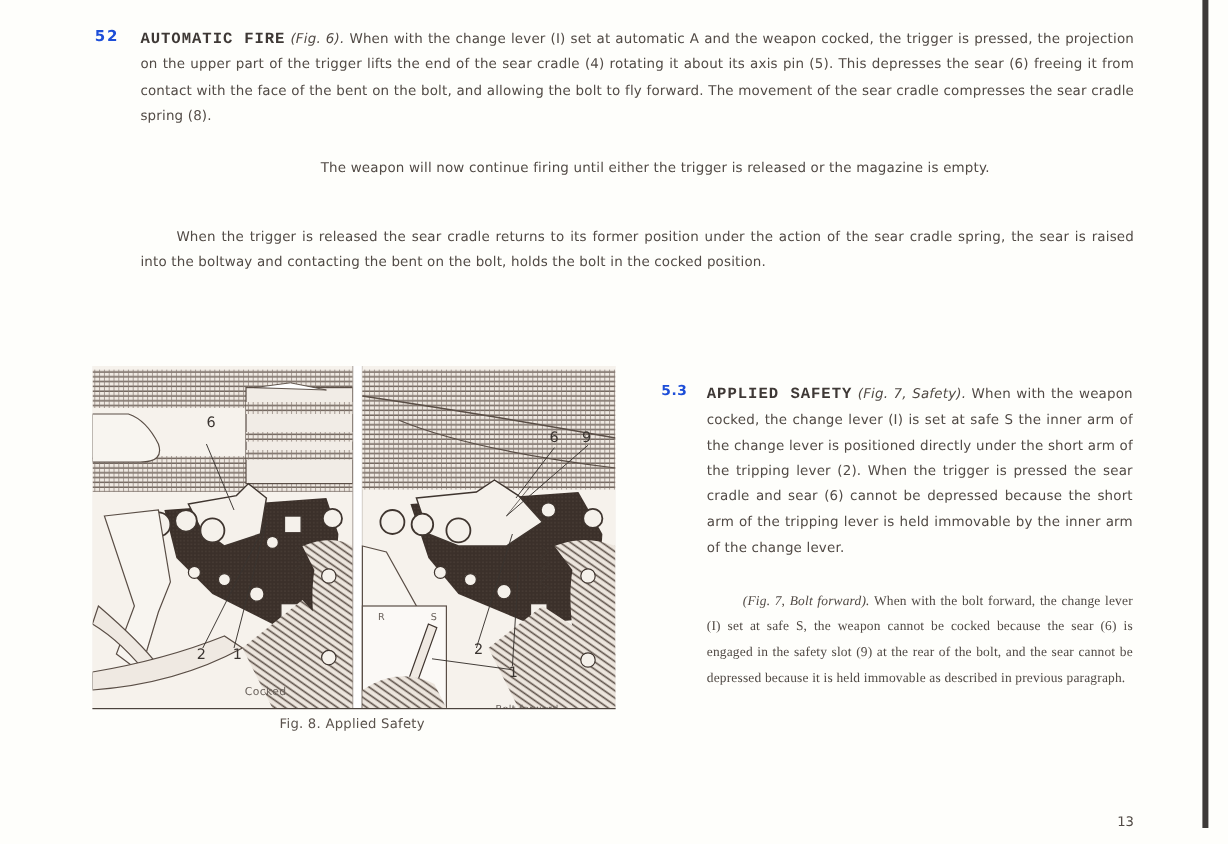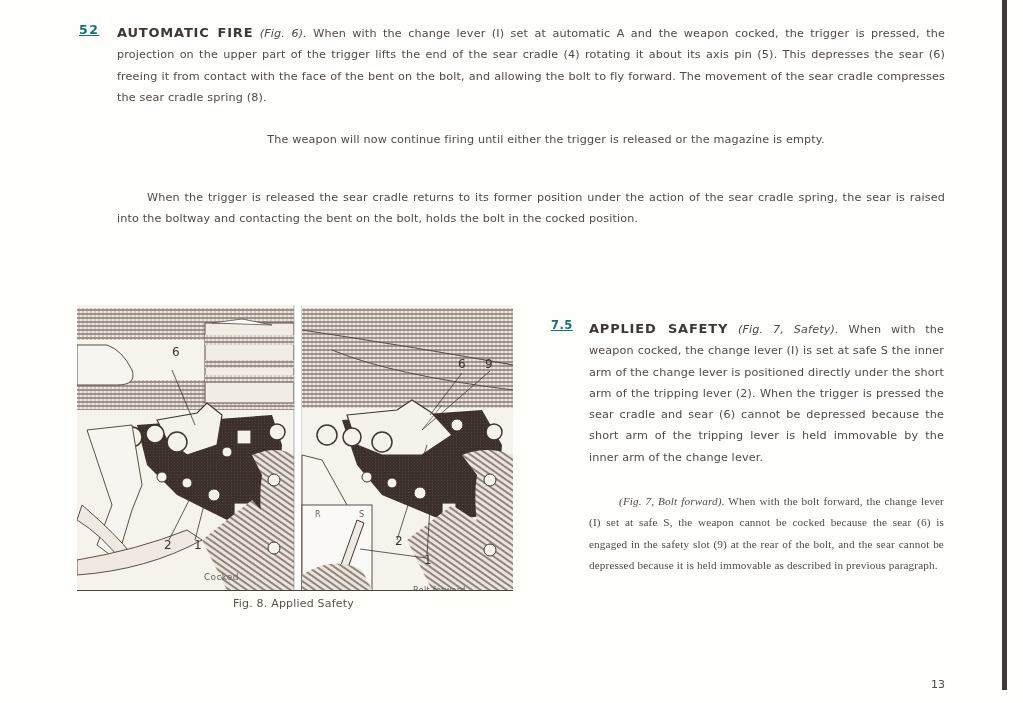--- a/index.html
+++ b/index.html
@@ -18,25 +18,24 @@
       font-size: 11.2px;
       letter-spacing: 0.15px;
       line-height: 21.3px;
       color: #514a45;
     }
     .para {
       position: absolute; margin: 0;
     }
     .sec-num {
       position: absolute; font-weight: bold; font-size: 12.5px; letter-spacing: 1.5px;
-      color: #0f766e;
-      text-decoration: underline;
+      color: #1d4ed8;
     }
     .sec-title {
-      font-weight: bold; font-size: 13px; letter-spacing: 0.8px; color: #3e3835;
+      font-weight: bold; font-size: 13px; letter-spacing: 0.8px; color: #3e3835; font-family: Liberation Mono, monospace;
     }
     .fig-ref { font-style: italic; }
     .justify { text-align: justify; text-align-last: left; }
 
     
     #p52 { left: 117px; top: 22px; width: 828px; }
     #p52-indent { left: 117px; top: 129px; width: 828px; text-align: center; }
     #p52-b { left: 117px; top: 160px; width: 828px; margin-top: 27px; }
 
     
@@ -199,21 +198,21 @@
   <span class="fig-label" style="left:381px; top:52px;">6</span>
   <span class="fig-label" style="left:408px; top:52px;">9</span>
   <span class="fig-label" style="left:318px; top:229px;">2</span>
   <span class="fig-label" style="left:347px; top:248px;">1</span>
   <span class="fig-sub" style="left:238px; top:205px; font-size:8px;">R</span>
   <span class="fig-sub" style="left:282px; top:205px; font-size:8px;">S</span>
   <span class="fig-sub" style="left:336px; top:281px; font-size:8px;">Bolt forward</span>
 </div>
 <div class="fig-caption">Fig. 8. Applied Safety</div>
 
-<div class="sec-num" style="left:551px; top:318px; letter-spacing:0.5px; font-size:11.5px;">7.5</div>
+<div class="sec-num" style="left:551px; top:318px; letter-spacing:0.5px; font-size:11.5px;">5.3</div>
 <p class="para body-text justify" id="p53">
   <span class="sec-title">APPLIED SAFETY</span>
   <span class="fig-ref">(Fig. 7, Safety).</span>
   <span>When with the weapon cocked, the change lever (I) is set at safe S the inner arm of the change lever is positioned directly under the short arm of the tripping lever (2). When the trigger is pressed the sear cradle and sear (6) cannot be depressed because the short arm of the tripping lever is held immovable by the inner arm of the change lever.</span>
 </p>
 <p class="para body-text justify" id="p53-b" style="text-indent:30px;">
   <span class="fig-ref">(Fig. 7, Bolt forward).</span>
   <span>When with the bolt forward, the change lever (I) set at safe S, the weapon cannot be cocked because the sear (6) is engaged in the safety slot (9) at the rear of the bolt, and the sear cannot be depressed because it is held immovable as described in previous paragraph.</span>
 </p>
 

